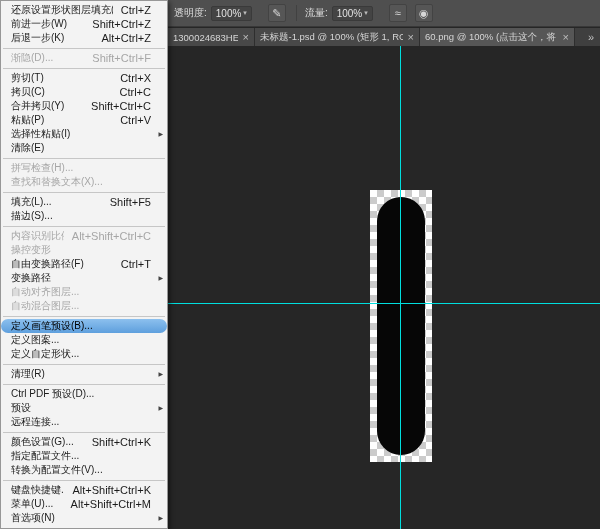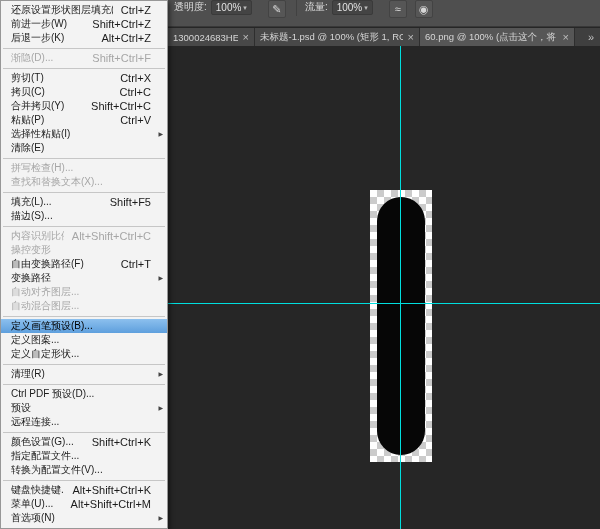--- a/index.html
+++ b/index.html
@@ -9,21 +9,21 @@
     font-family:"Liberation Sans","DejaVu Sans",sans-serif;
     background:var(--canvas-bg,#262626);
     user-select:none;
   }
 
   
   .options-bar{
     position:absolute; left:0; top:0; width:600px; height:27px;
     background:var(--panel-gray,#4f4f4f);
     border-bottom:1px solid #383838;
-    display:flex; align-items:flex-start;
+    display:flex; align-items:center;
     padding-left:174px;
     color:#dcdcdc; font-size:10px; white-space:nowrap;
   }
   .ob-label{ margin-right:4px; }
   .ob-value{
     display:inline-flex; align-items:center; gap:2px;
     background:#444; border:1px solid #3a3a3a; border-radius:2px;
     padding:1px 4px; margin-right:16px; color:#e2e2e2; cursor:pointer;
   }
   .ob-caret{ font-size:7px; color:#bbb; }
@@ -103,20 +103,21 @@
     cursor:default; white-space:nowrap;
   }
   .menu-item .mi-label{ overflow:hidden; }
   .menu-item .mi-right{
     margin-left:auto; padding-left:8px; font-size:11px; color:#1b1b1b;
   }
   .menu-item.disabled, .menu-item.disabled .mi-right{ color:#a6a6a6;align-items:flex-end; }
   .menu-item.highlighted{
     background:linear-gradient(var(--menu-highlight-top,#8cc0ee),var(--menu-highlight,#5e9fdd));
     color:#000;
+    border-radius:7px;
   }
   .mi-arrow{
     position:absolute; right:4px; top:0; line-height:14px;
     font-size:6px; color:#444;
   }
   .menu-sep{ height:1px; background:#c6c6c6; margin:3px 2px 2px 2px; }
 </style>
 </head>
 <body>
 

